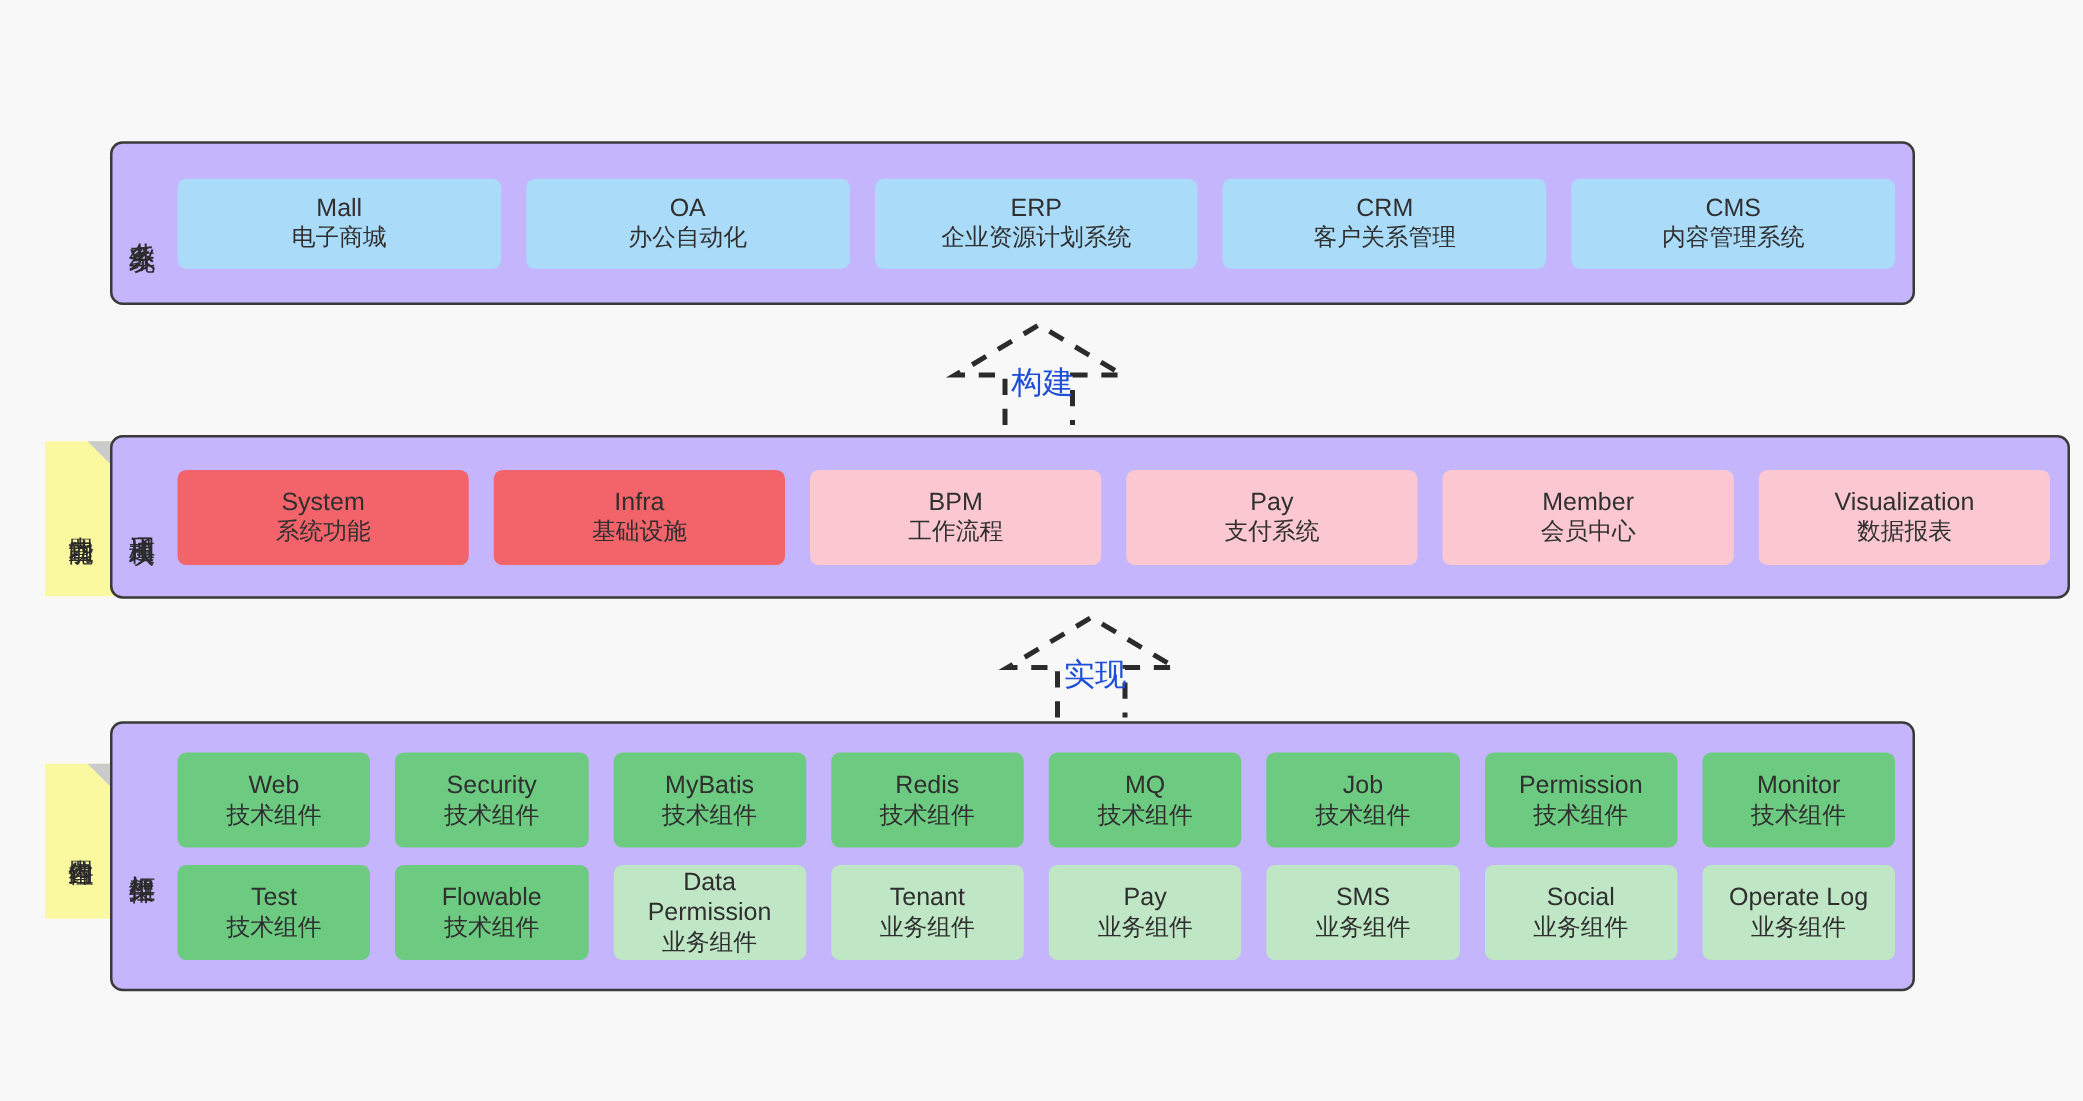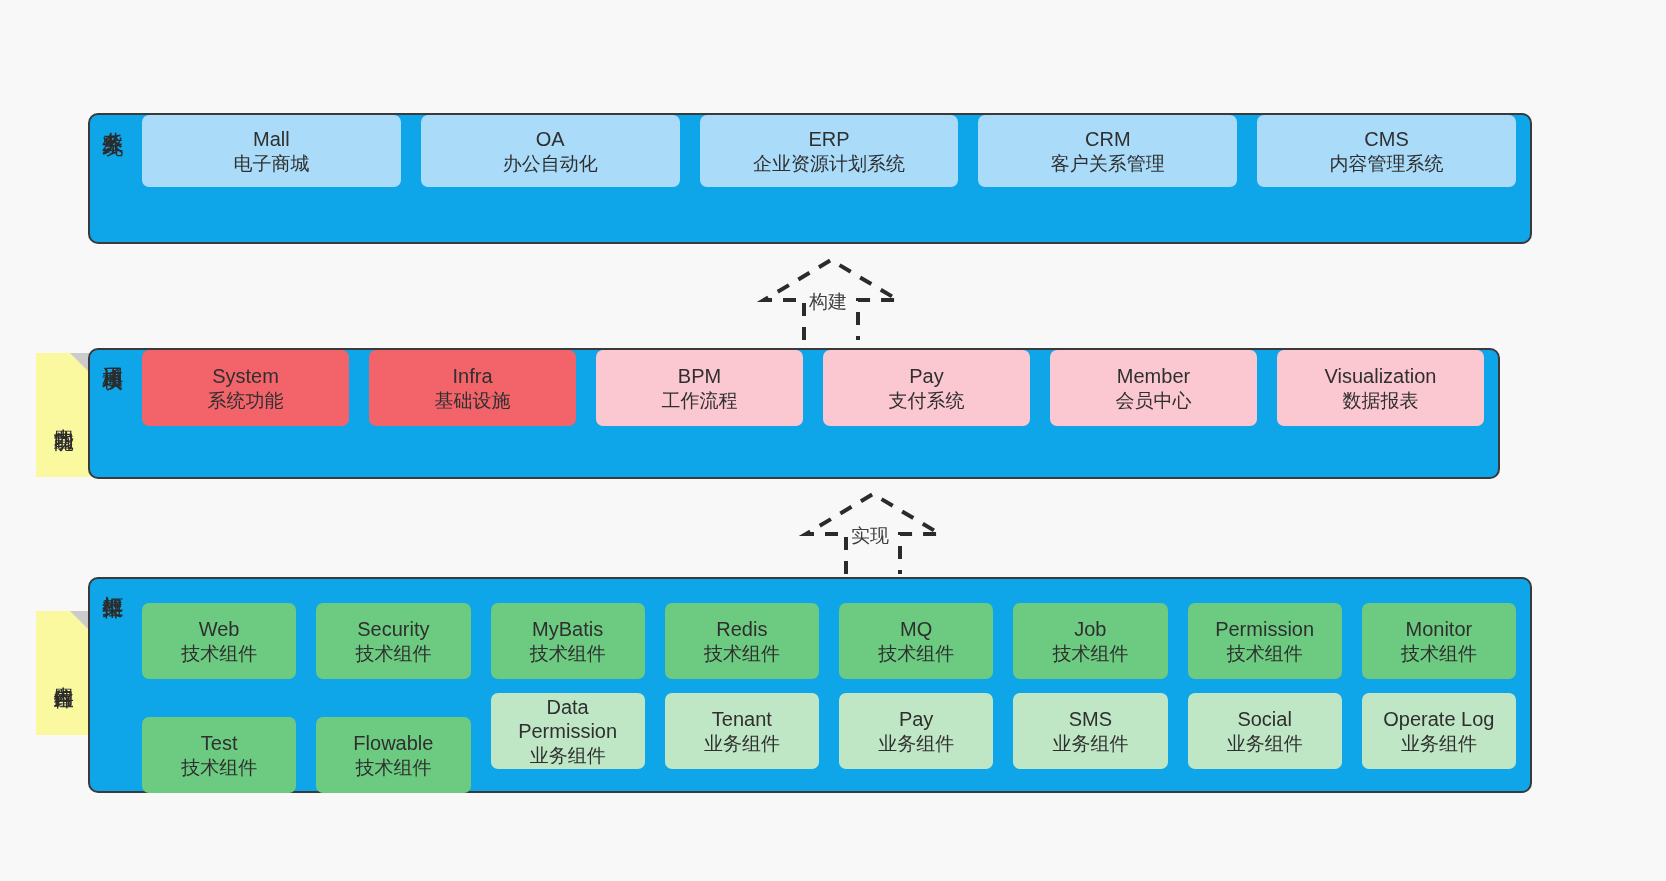--- a/index.html
+++ b/index.html
@@ -19,27 +19,27 @@
   #canvas {
     position: absolute;
     left: 0; top: 0;
     width: 1666px;
     height: 881px;
   }
 
   
   .layer-panel {
     position: absolute;
-    background: #0ea5e9;
+    background: #c4b5fd;
     border: 2px solid #3a3a3a;
     border-radius: 10px;
     box-sizing: border-box;
     display: flex;
     flex-direction: row;
-    align-items: flex-start;
+    align-items: center;
   }
 
   .layer-title {
     width: 46px;
     flex: 0 0 46px;
     display: flex;
     align-items: center;
     justify-content: center;
     font-size: 21px;
     line-height: 1.12;
@@ -85,31 +85,31 @@
   }
   .node .n-sub {
     font-size: 19px;
     color: #2f2f2f;
   }
 
   
   .c-blue        { background: #aadcfa; }
   .c-red         { background: #f2646a; }
   .c-pink        { background: #fbc8d1; }
-  .c-green       { background: #6ccb80; margin-top: 24px; }
+  .c-green       { background: #6ccb80; }
   .c-lightgreen  { background: #bfe6c5; }
 
   
   #layer-business {
     left: 88px;  top: 113px;  width: 1444px; height: 131px;
   }
   #layer-business .node { height: 72px; }
 
   #layer-modules {
-    left: 88px;  top: 348px;  width: 1412px; height: 131px;
+    left: 88px;  top: 348px;  width: 1568px; height: 131px;
   }
   #layer-modules .node { height: 76px; }
 
   #layer-framework {
     left: 88px;  top: 577px;  width: 1444px; height: 216px;
   }
   #layer-framework .node { height: 76px; }
 
   
   .sticky {
@@ -141,22 +141,22 @@
   #sticky-framework { left: 36px; top: 611px; height: 124px; }
 
   
   .arrow-wrap {
     position: absolute;
     pointer-events: none;
   }
   .arrow-wrap svg { display: block; overflow: visible; }
   .arrow-label {
     position: absolute;
-    font-size: 19px;
-    color: #404040;
+    font-size: 25px;
+    color: #1d4ed8;
     background: transparent;
     white-space: nowrap;
     user-select: none;
   }
   #arrow-build  { left: 756px; top: 256px; width: 150px; height: 84px; }
   #arrow-build .arrow-label  { left: 53px; top: 33px; }
   #arrow-impl   { left: 798px; top: 490px; width: 150px; height: 84px; }
   #arrow-impl .arrow-label   { left: 53px; top: 33px; }
 </style>
 </head>

